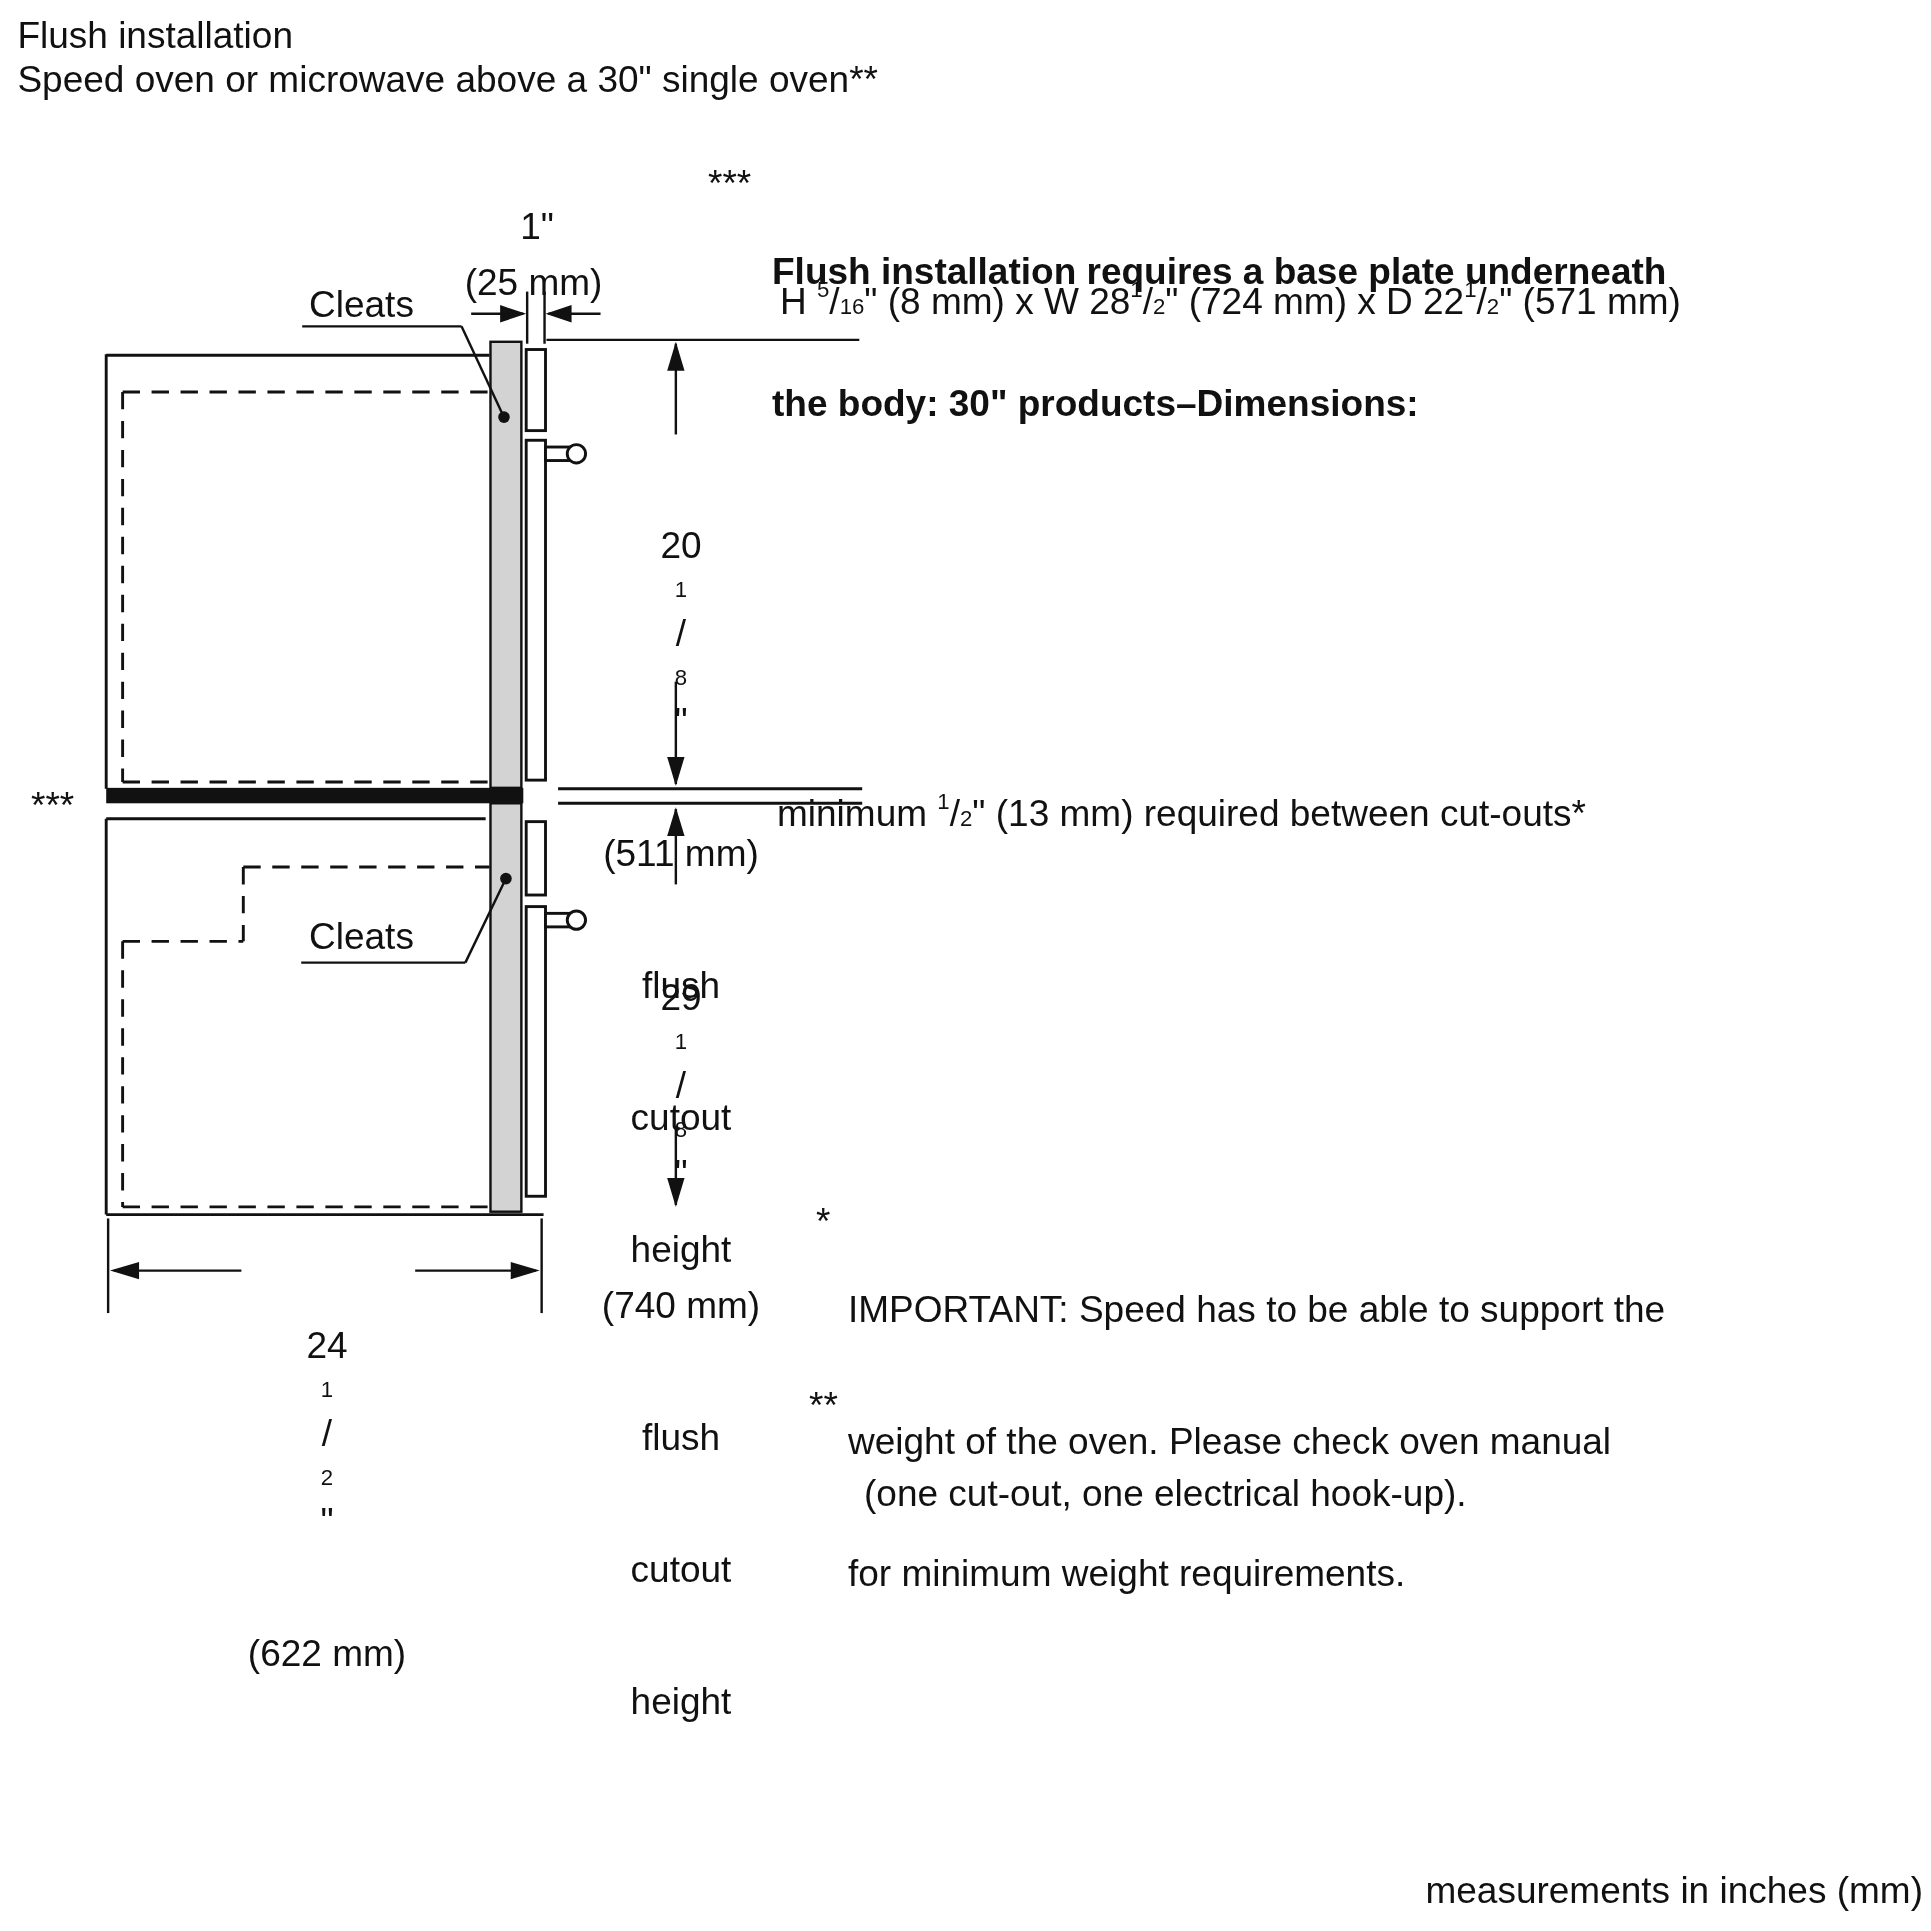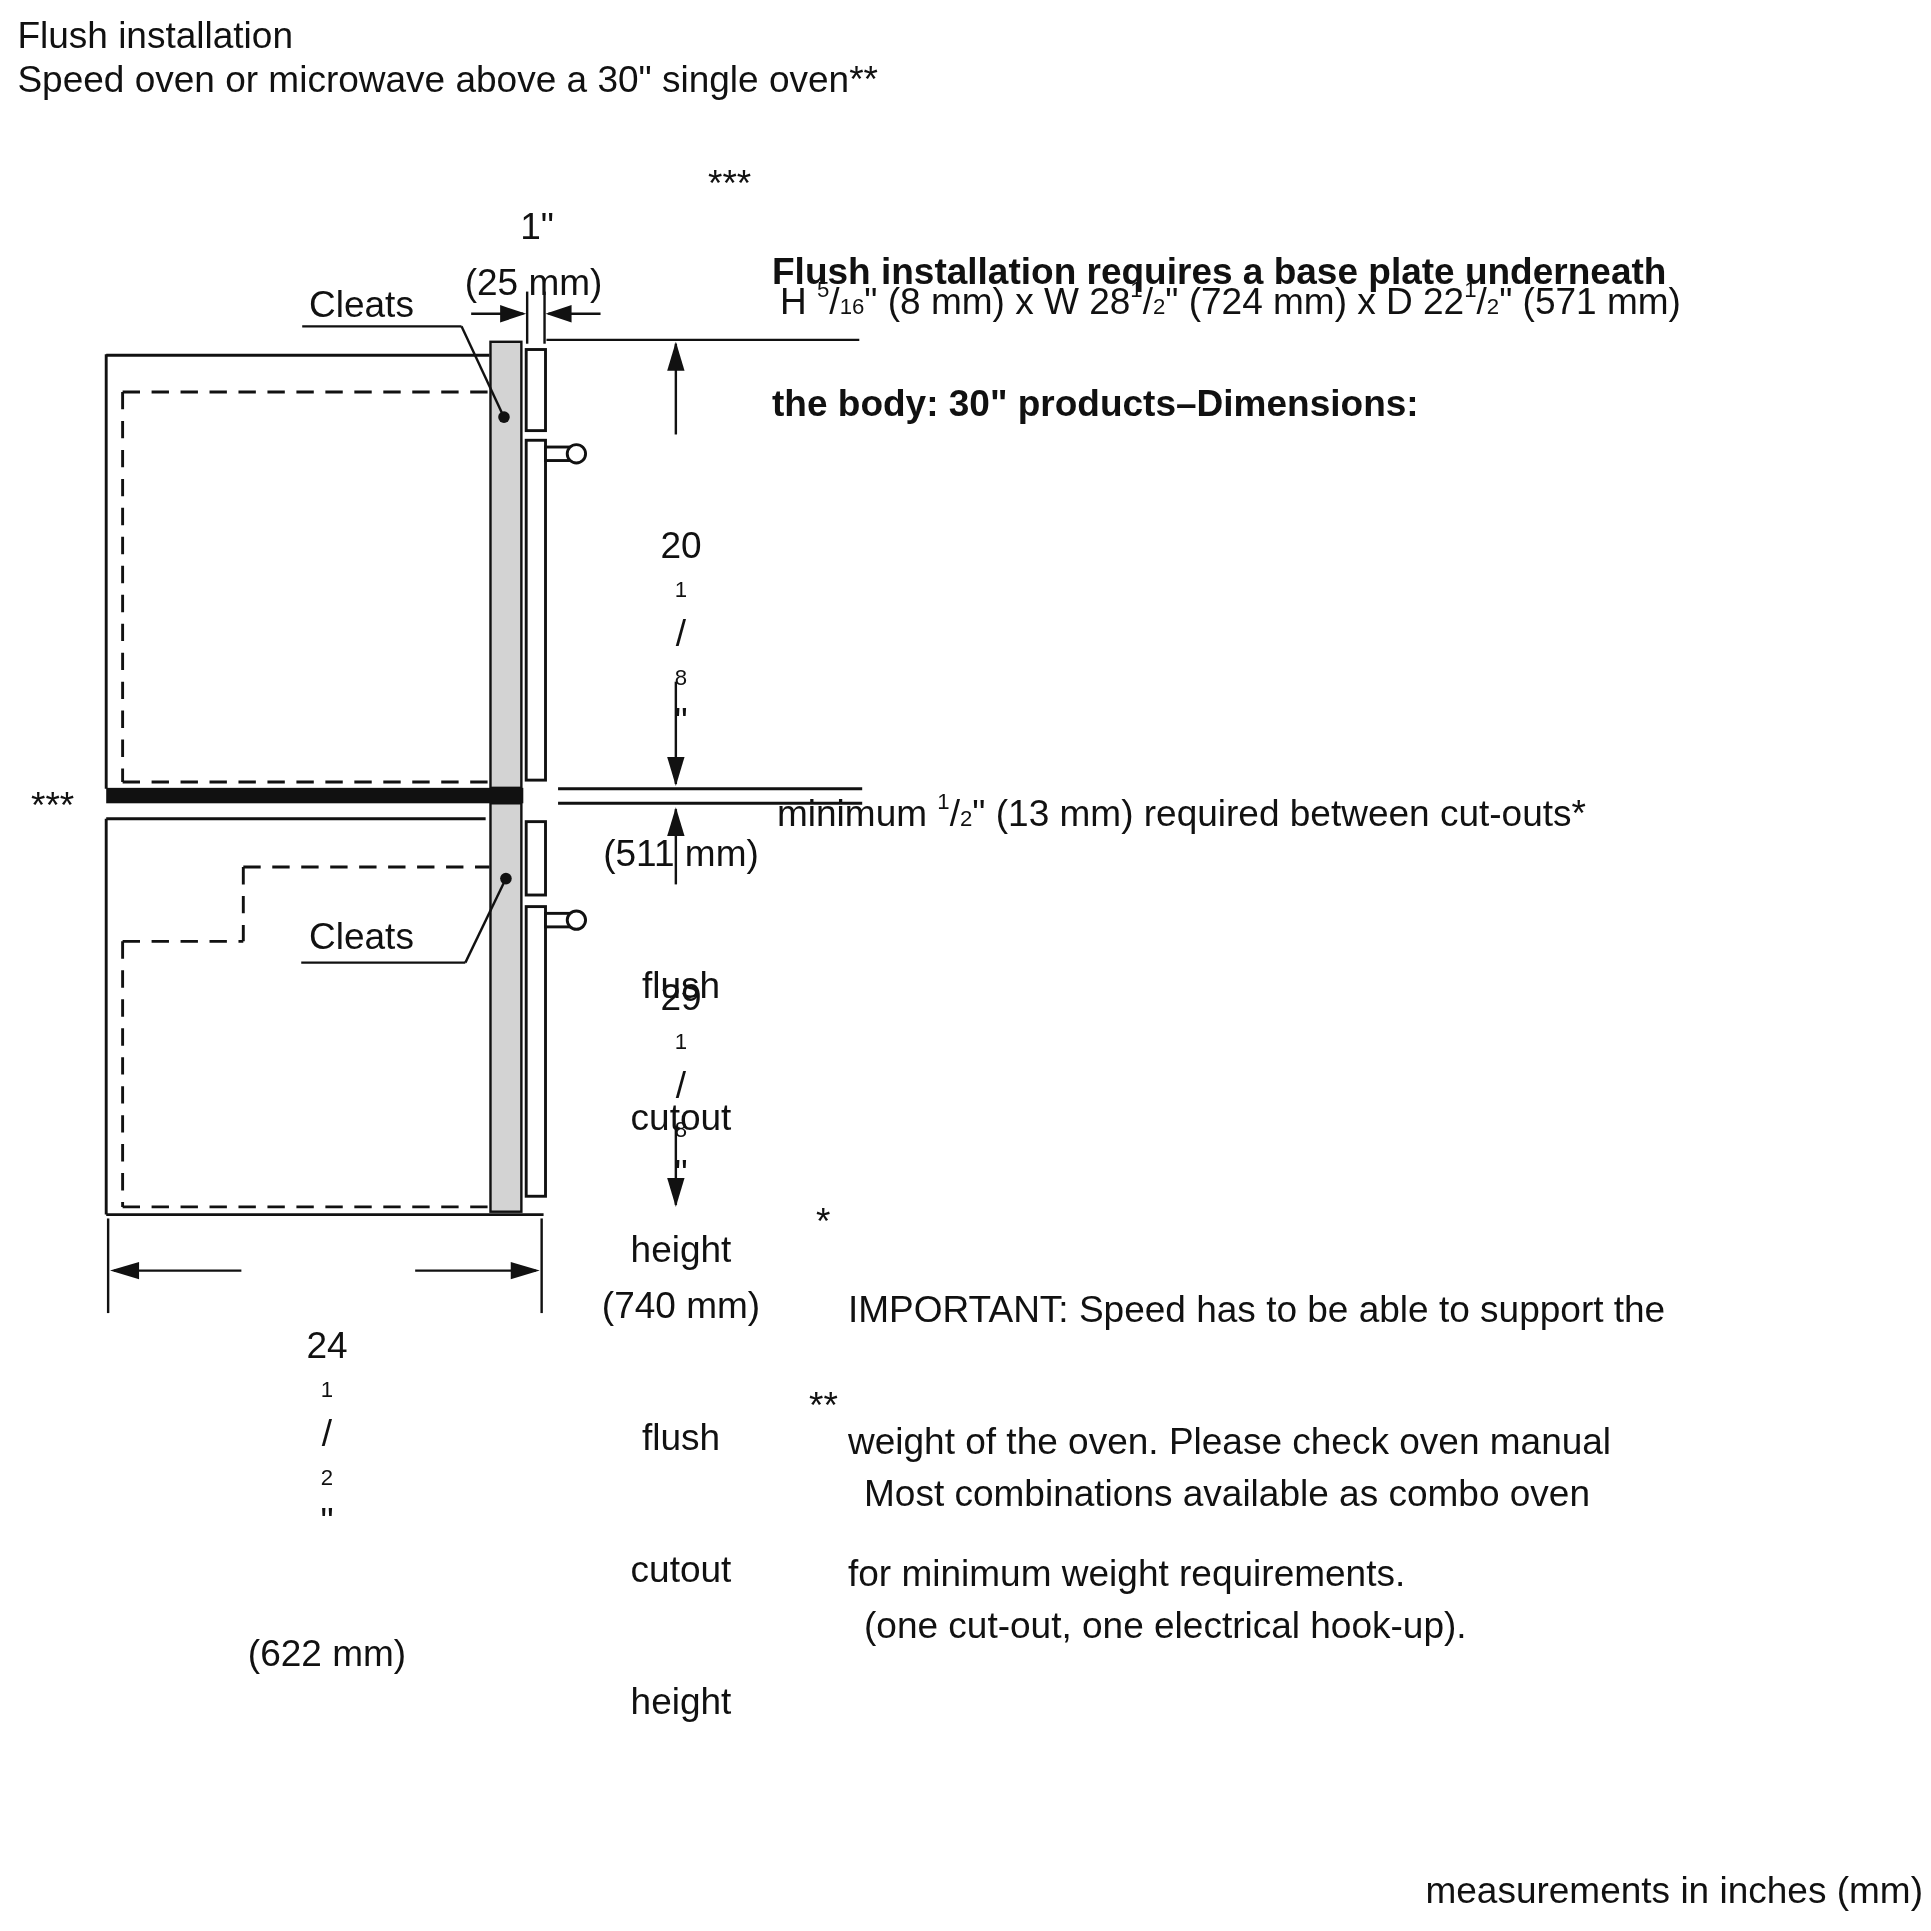--- a/index.html
+++ b/index.html
@@ -164,18 +164,17 @@
 
 <div class="marker t38" style="left:816px; top:1200px;">*</div>
 <div class="abs t38 stack" style="left:848px; top:1200px;">
   <span>IMPORTANT: Speed has to be able to support the</span>
   <span>weight of the oven. Please check oven manual</span>
   <span>for minimum weight requirements.</span>
 </div>
 
 <div class="marker t38" style="left:809px; top:1384px;">**</div>
 <div class="abs t38 stack" style="left:864px; top:1384px;">
-  <span>Most combinations available as combo oven</span>
   <span>(one cut-out, one electrical hook-up).</span>
 </div>
 
 <div class="abs t38 right" style="left:1255px; top:1869px; width:668px;">measurements in inches (mm)</div>
 
 
 </body></html>

